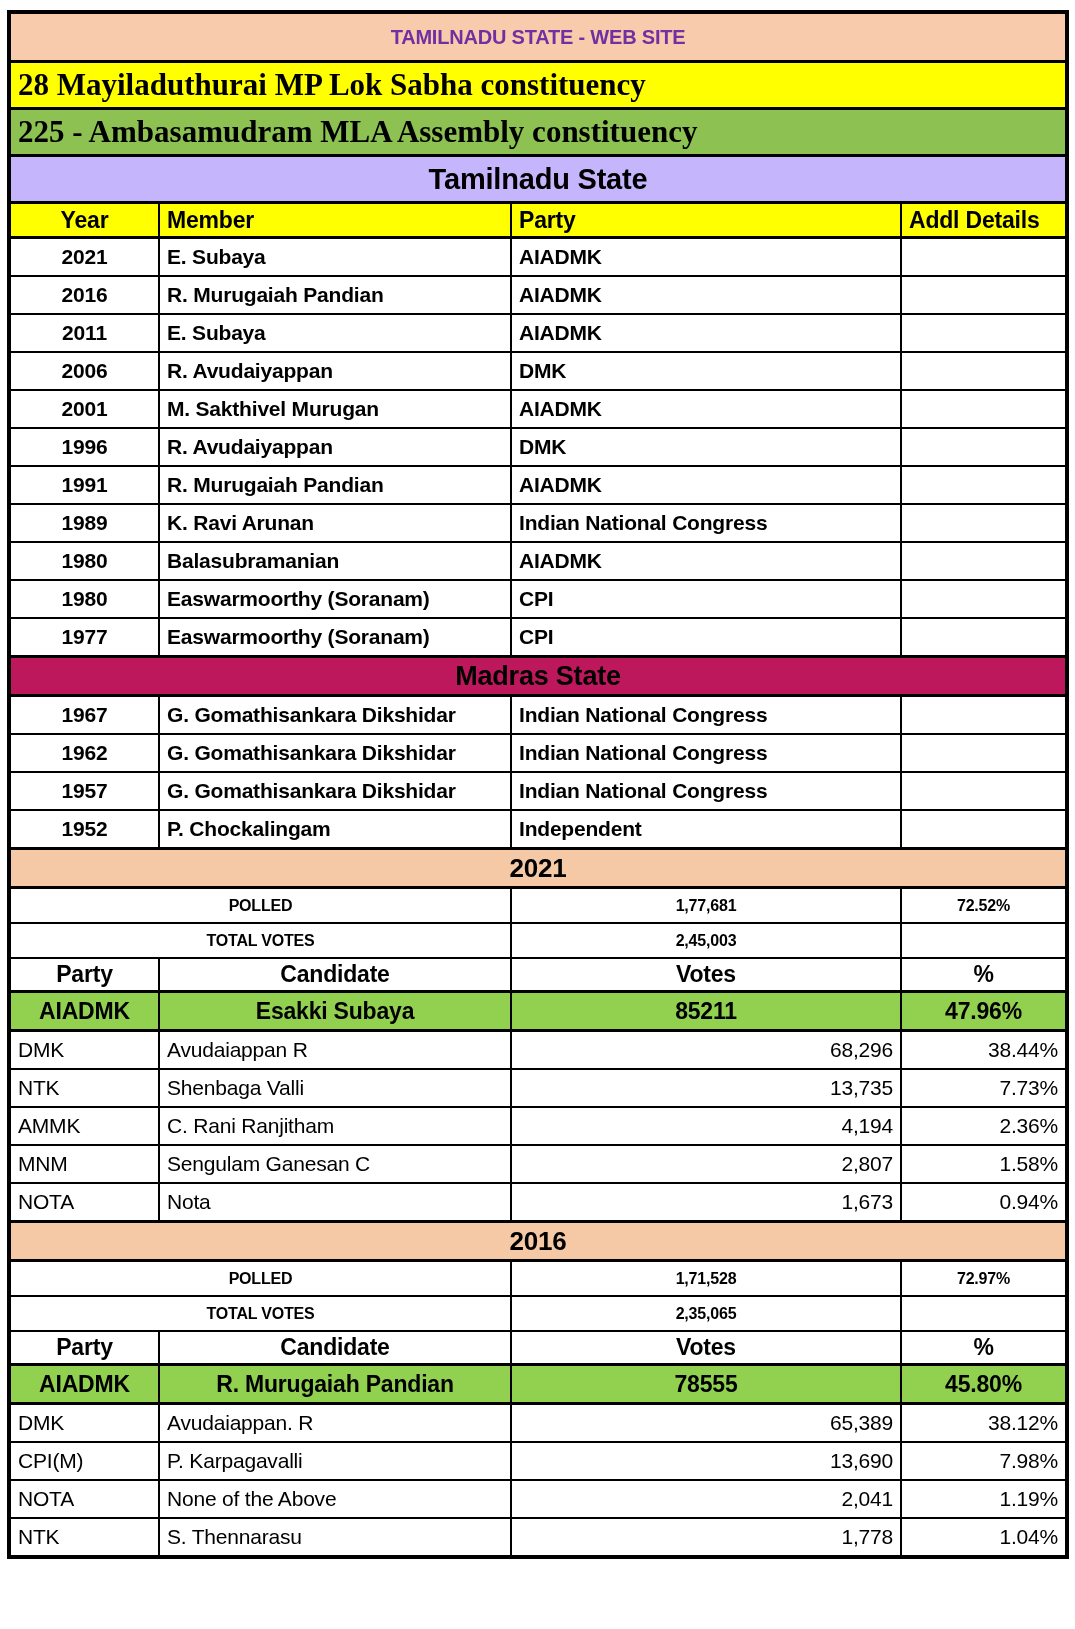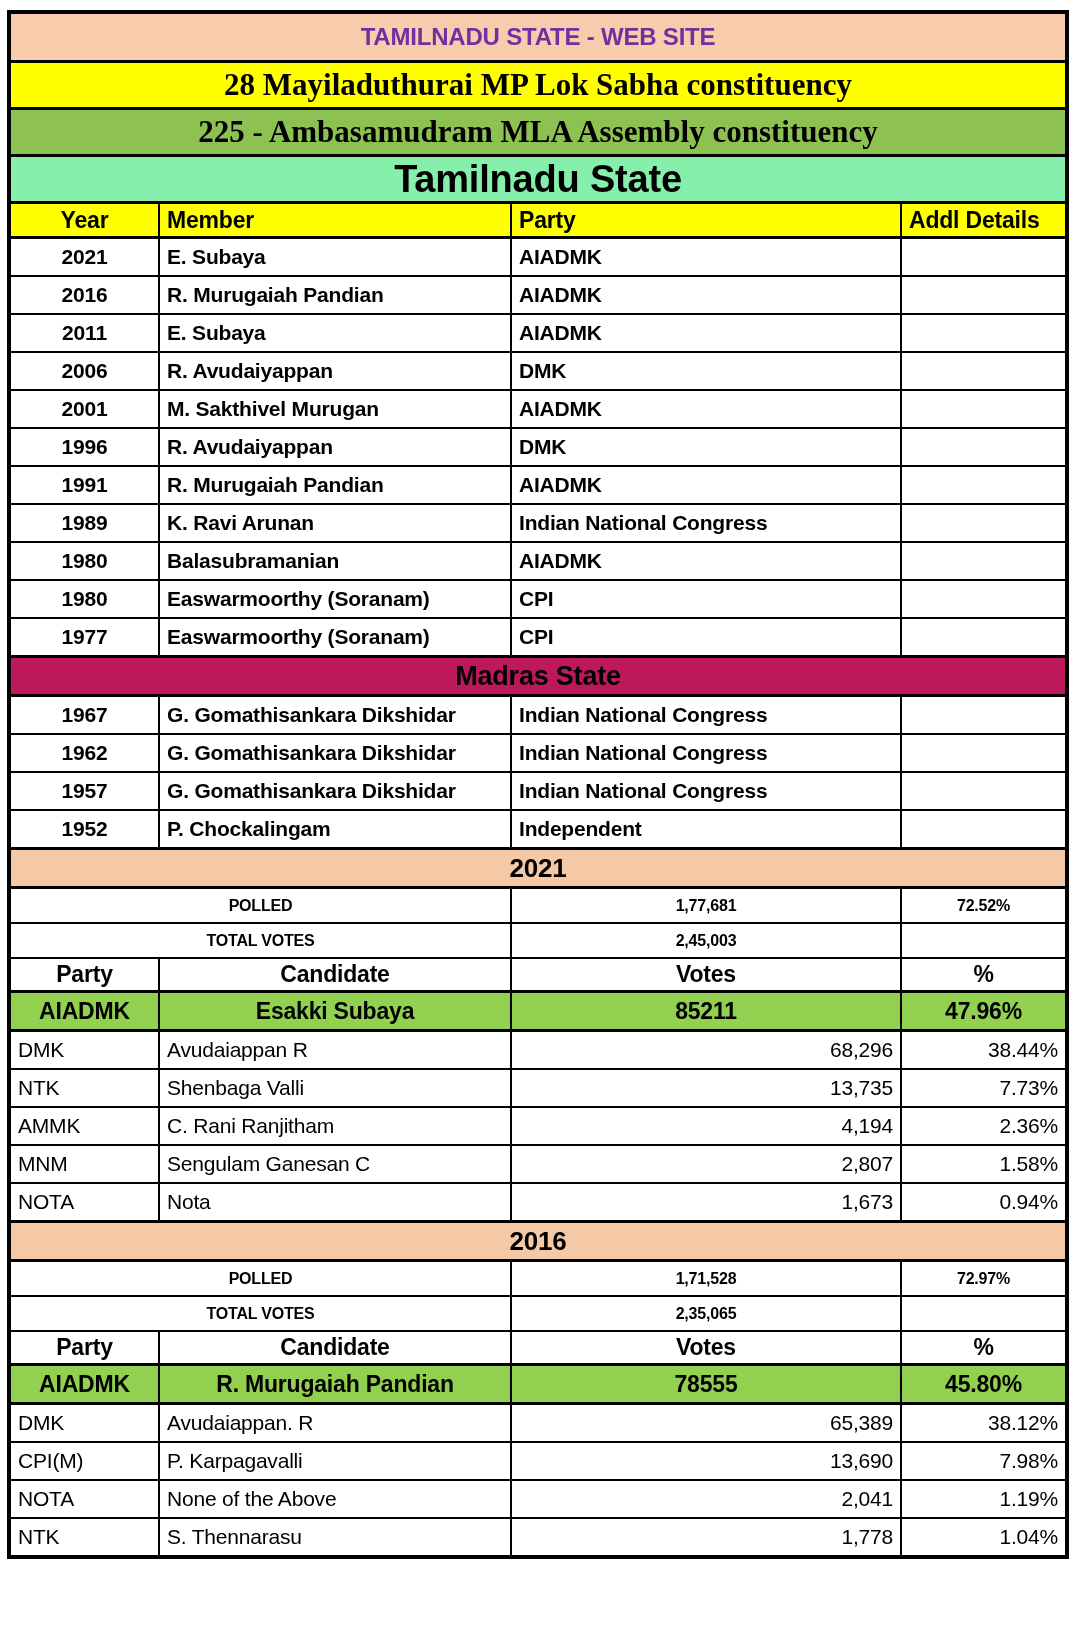--- a/index.html
+++ b/index.html
@@ -35,41 +35,40 @@
   col.c1 { width: 150px; }
   col.c2 { width: 352px; }
   col.c3 { width: 390px; }
   col.c4 { width: 166px; }
 
   
   tr.banner-site td {
     background: #F8CBAD;
     color: #7030A0;
     font-weight: 700;
-    font-size: 24px;
+    font-size: 20px;
     text-align: center;
     height: 46px;
     border-width: 3px;
   }
   tr.banner-mp td,
   tr.banner-mla td {
     font-family: "Liberation Serif", serif;
     font-weight: 700;
     font-size: 31px;
-    text-align: center;
     height: 44px;
     border-width: 3px;
     letter-spacing: 0;
   }
   tr.banner-mp td  { background: #FFFF00; }
   tr.banner-mla td { background: #8DC152; }
   tr.banner-state td {
-    background: #86efac;
-    font-weight: 700;
-    font-size: 38px;
+    background: #c4b5fd;
+    font-weight: 700;
+    font-size: 29px;
     text-align: center;
     height: 44px;
     border-width: 3px;
   }
 
   
   tr.col-head td {
     background: #FFFF00;
     font-weight: 700;
     font-size: 23px;

